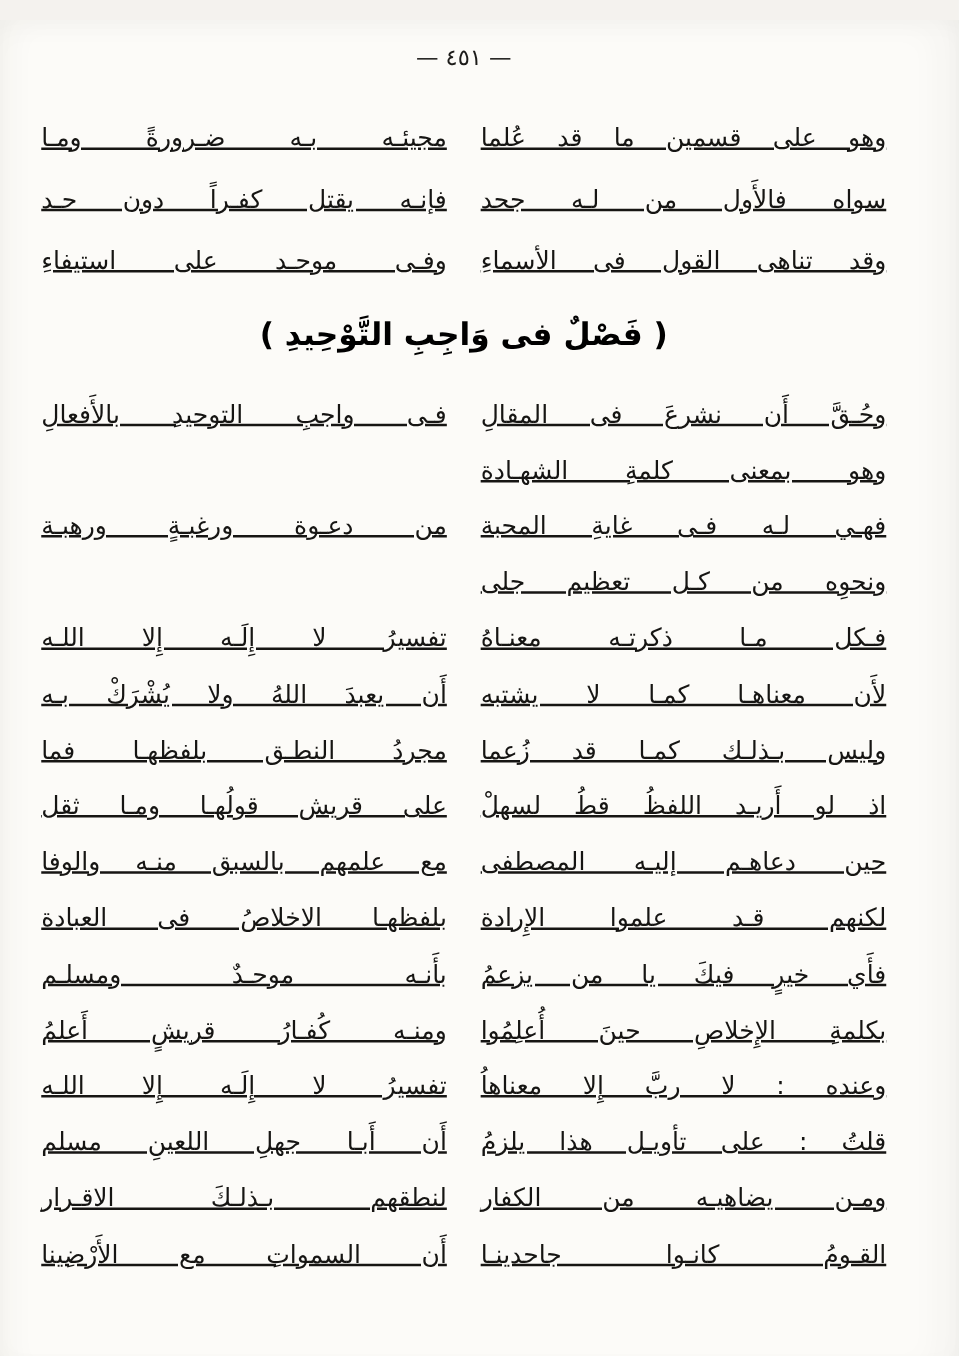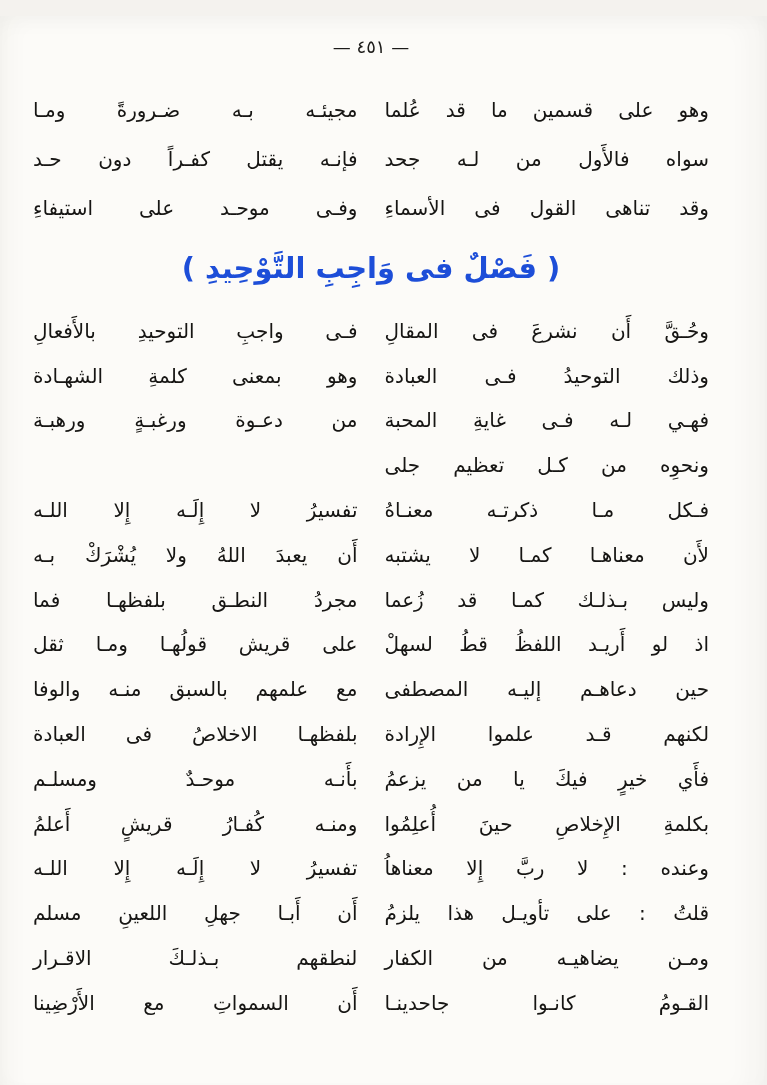--- a/index.html
+++ b/index.html
@@ -48,28 +48,29 @@
     height: 44.8px;
   }
   .hemi {
     display: block;
     flex: 0 0 48%;
     font-size: 20px;
     line-height: 1.25;
     text-align: justify;
     text-align-last: justify;
     color: #161513;
+    text-decoration: underline;
   }
   .section-heading {
     margin: 18px 0 24px 0;
     text-align: center;
-    font-size: 29px;
+    font-size: 25px;
     font-weight: bold;
     line-height: 34px;
-    color: #1d4ed8;
+    color: #000000;
   }
 </style>
 </head>
 <body>
 
 <div class="scan-page">
 
   <div class="page-number">— ٤٥١ —</div>
 
   <section class="verses top">
@@ -88,21 +89,20 @@
   </section>
 
   <h2 class="section-heading">( فَصْلٌ فى وَاجِبِ التَّوْحِيدِ )</h2>
 
   <section class="verses body-verses">
     <div class="verse">
       <span class="hemi">وحُـقَّ أَن نشرعَ فى المقالِ</span>
       <span class="hemi">فـى واجبِ التوحيدِ بالأَفعالِ</span>
     </div>
     <div class="verse">
-      <span class="hemi">وذلك التوحيدُ فـى العبادة</span>
       <span class="hemi">وهو بمعنى كلمةِ الشهـادة</span>
     </div>
     <div class="verse">
       <span class="hemi">فهـي لـه فـى غايةِ المحبة</span>
       <span class="hemi">من دعـوة ورغبـةٍ ورهبـة</span>
     </div>
     <div class="verse">
       <span class="hemi">ونحوِه من كـل تعظيم جلى</span>
     </div>
     <div class="verse">

